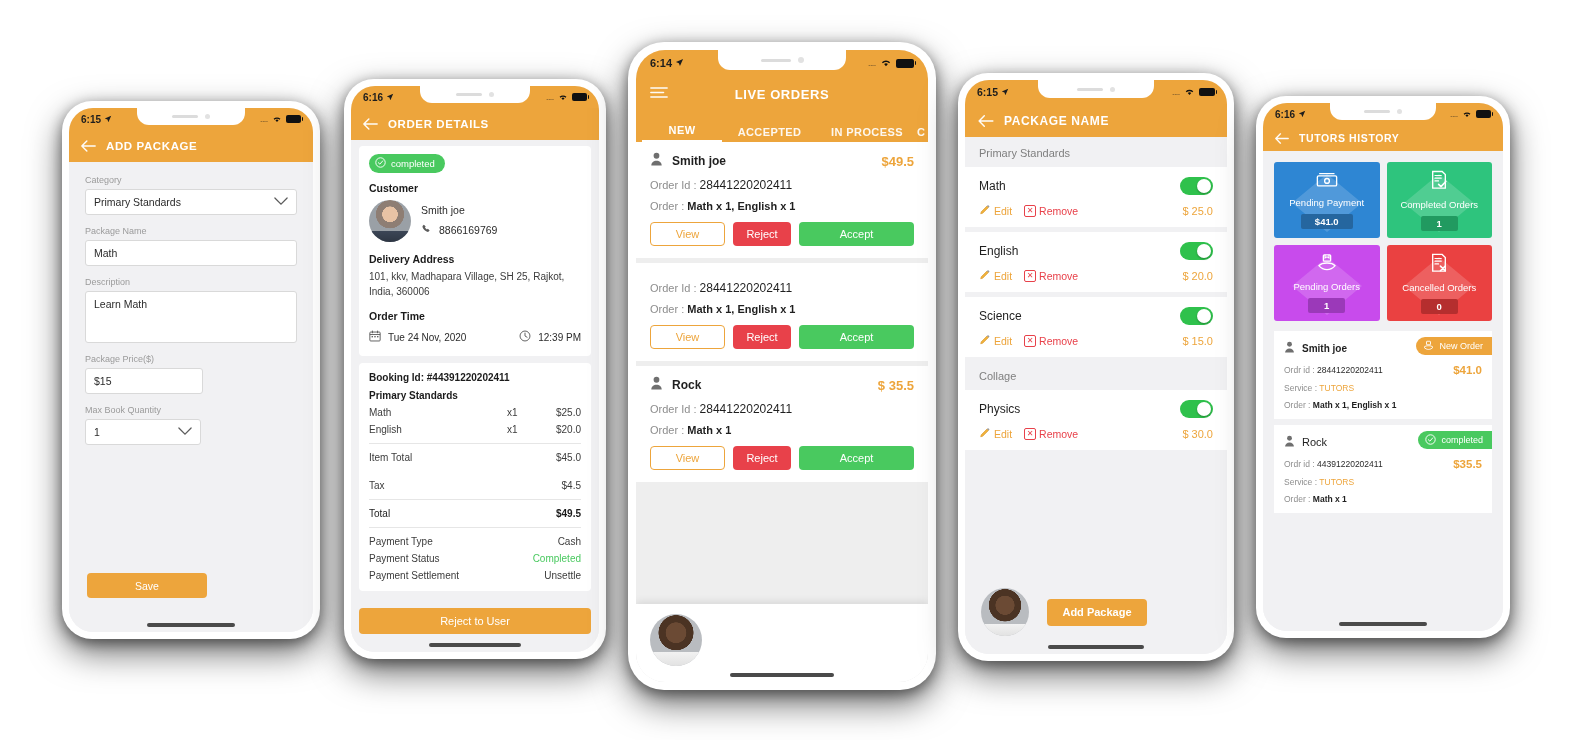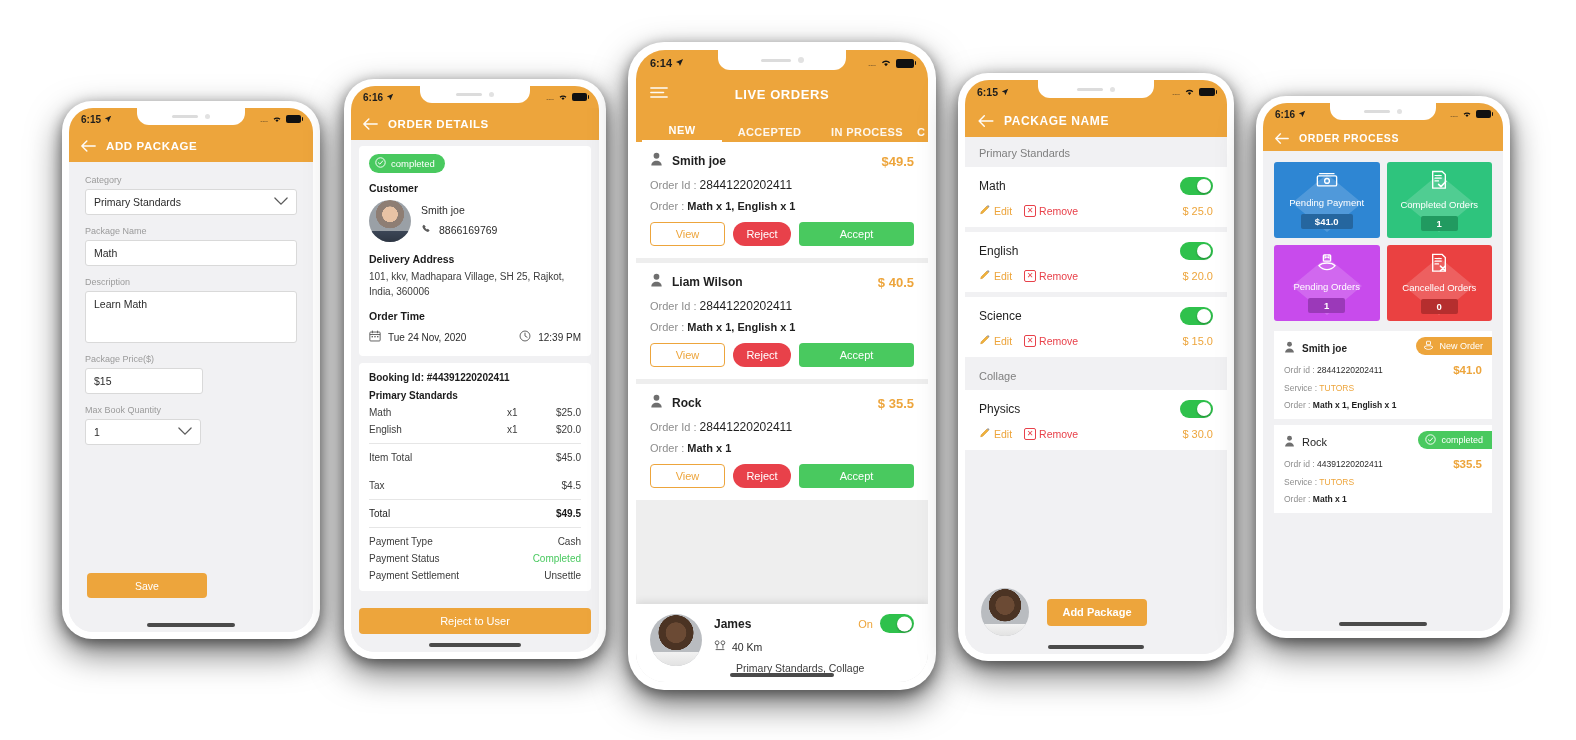--- a/index.html
+++ b/index.html
@@ -132,21 +132,21 @@
   .row { display: flex; align-items: center; justify-content: space-between; }
   .divider { height: 1px; background: #e6e6e6; }
 
   
   .order-card { background: #fff; }
   .btn-view {
     background: #fff; border: 1px solid #eda53c; color: #eda53c;
     border-radius: 4px; display:flex; align-items:center; justify-content:center;
   }
   .btn-reject {
-    background: #e8414a; color: #fff; border-radius: 12px;
+    background: #e8414a; color: #fff; border-radius: 4px;
     display:flex; align-items:center; justify-content:center;
   }
   .btn-accept {
     background: #49c95f; color: #fff; border-radius: 4px;
     display:flex; align-items:center; justify-content:center;
   }
   .price-amber { color: #eda53c; font-weight: bold; }
 
   .toggle {
     border-radius: 999px; background: #2fc14c; position: relative; flex: none;
@@ -503,32 +503,20 @@
             <span style="color:#1f1f1f; font-weight:bold; font-size:11px;">Math x 1, English x 1</span>
           </div>
           <div style="display:flex; gap:8px; margin-top:10px;">
             <div class="btn-view" style="width:75px; height:24px; font-size:11px;">View</div>
             <div class="btn-reject" style="width:58px; height:24px; font-size:11px;">Reject</div>
             <div class="btn-accept" style="flex:1; height:24px; font-size:11px;">Accept</div>
           </div>
         </div>
 
         <div class="order-card" style="padding:10px 14px 12px 14px;">
-          <div class="row">
-            <span style="display:flex; align-items:center; gap:9px;">
-              <span>
-                <svg width="13" height="14" viewBox="0 0 14 15">
-                    <circle cx="7" cy="4" r="3.1" fill="#6f6f6f"></circle>
-                    <path d="M1.4 14.5c0-3.1 2.5-5.2 5.6-5.2s5.6 2.1 5.6 5.2z" fill="#6f6f6f"></path>
-                  </svg>
-              </span>
-              <span style="font-size:12px; font-weight:bold; color:#1f1f1f;">Liam Wilson</span>
-            </span>
-            <span class="price-amber" style="font-size:13px;">$ 40.5</span>
-          </div>
           <div style="margin-top:8px; font-size:11px;">
             <span class="muted">Order Id :</span>
             <span style="color:#1f1f1f; font-size:12px;">28441220202411</span>
           </div>
           <div style="margin-top:8px; font-size:11px;">
             <span class="muted">Order :</span>
             <span style="color:#1f1f1f; font-weight:bold; font-size:11px;">Math x 1, English x 1</span>
           </div>
           <div style="display:flex; gap:8px; margin-top:10px;">
             <div class="btn-view" style="width:75px; height:24px; font-size:11px;">View</div>
@@ -560,42 +548,20 @@
           </div>
           <div style="display:flex; gap:8px; margin-top:10px;">
             <div class="btn-view" style="width:75px; height:24px; font-size:11px;">View</div>
             <div class="btn-reject" style="width:58px; height:24px; font-size:11px;">Reject</div>
             <div class="btn-accept" style="flex:1; height:24px; font-size:11px;">Accept</div>
           </div>
         </div>
 
         <div style="position:absolute; left:0; right:0; bottom:0; height:78px; background:#fff; box-shadow:0 -2px 8px rgba(0,0,0,.10); display:flex; align-items:flex-start; gap:12px; padding:10px 14px 0 14px;">
           <div class="avatar photo-b" style="width:52px; height:52px;"></div>
-          <div style="flex:1;">
-            <div class="row">
-              <span style="font-size:12px; font-weight:bold; color:#1f1f1f;">James</span>
-              <span style="display:flex; align-items:center; gap:7px;">
-                <span class="price-amber" style="font-size:11px; font-weight:normal;">On</span>
-                <span class="toggle" style="width:34px; height:19px;">
-                  <span class="knob" style="width:15px; height:15px; right:2px;"></span>
-                </span>
-              </span>
-            </div>
-            <div style="display:flex; align-items:center; gap:6px; margin-top:5px;">
-              <span>
-                <svg width="12" height="12" viewBox="0 0 14 14">
-                    <circle cx="3.6" cy="3.2" r="2.2" stroke="#5b5b5b" stroke-width="1.1" fill="none"></circle>
-                    <circle cx="10.4" cy="3.2" r="2.2" stroke="#5b5b5b" stroke-width="1.1" fill="none"></circle>
-                    <path d="M3.6 5.6 V9.6 M10.4 5.6 V9.6 M2.4 11.2 H11.6" stroke="#5b5b5b" stroke-width="1.1" stroke-linecap="round"></path>
-                  </svg>
-              </span>
-              <span style="font-size:10.5px; color:#2b2b2b;">40 Km</span>
-            </div>
-            <div style="font-size:10.5px; color:#3c3c3c; margin-top:6px; padding-left:22px;">Primary Standards, Collage</div>
-          </div>
         </div>
       </div>
     </div>
   </div>
 
   <div class="phone" style="left:958px; top:73px; width:276px; height:588px;">
     <div class="screen">
       <div class="notch" style="width:116px; height:18px;">
         <span class="speaker"></span>
         <span class="cam"></span>
@@ -782,21 +748,21 @@
           <span class="batt" style="width:15px; height:8px;"></span>
         </span>
       </div>
 
       <div class="appbar" style="height:26px; padding:0 12px; gap:10px;">
         <span class="back">
           <svg class="arrow-svg" width="14" height="11" viewBox="0 0 18 14">
               <path d="M7 1 L1 7 L7 13 M1 7 H17" stroke="#fff" stroke-width="1.7" fill="none" stroke-linecap="round" stroke-linejoin="round"></path>
             </svg>
         </span>
-        <span class="title" style="font-size:10.5px;">ORDER PROCESS</span>
+        <span class="title" style="font-size:10.5px;">TUTORS HISTORY</span>
       </div>
 
 
       <div class="body" style="padding:11px 11px 0 11px;">
 
         <div style="display:grid; grid-template-columns:1fr 1fr; gap:7px;">
           <div class="tile" style="background:#2e86d3; height:76px;">
             <span class="tile-ghost">
               <svg width="78" height="66" viewBox="0 0 80 68">
                   <path d="M40 4 L76 34 L40 64 L4 34 Z" fill="#fff"></path>

